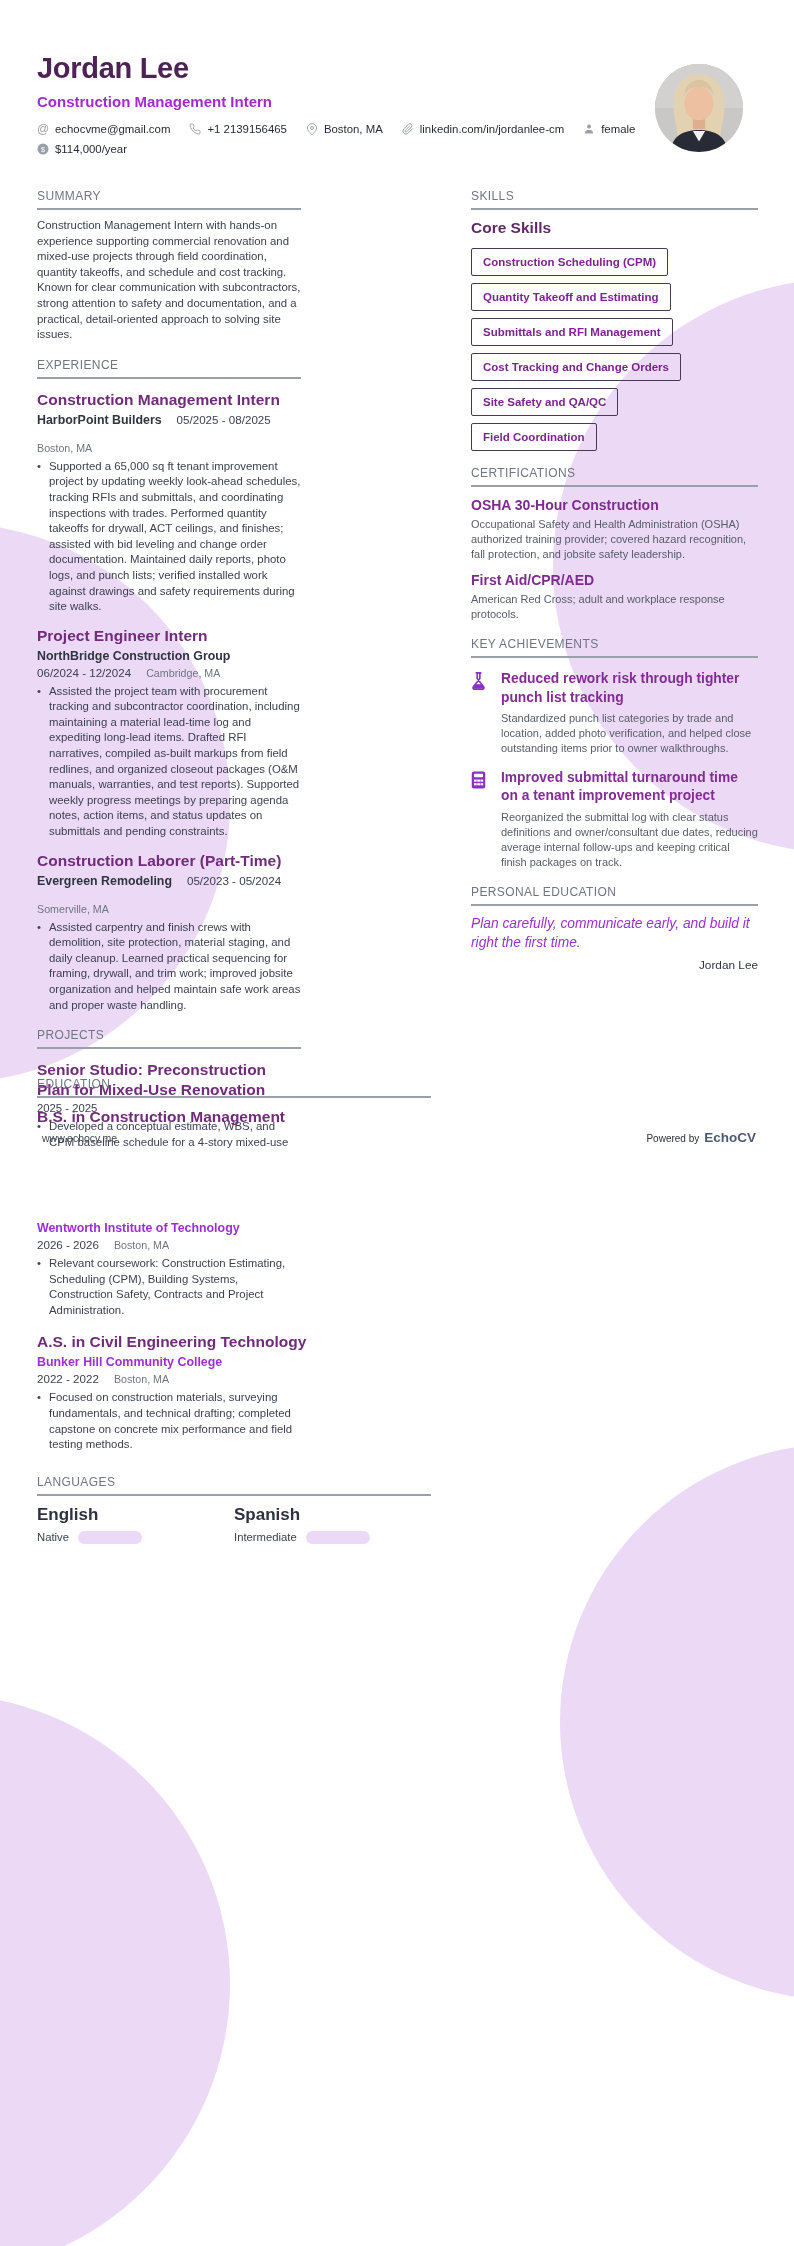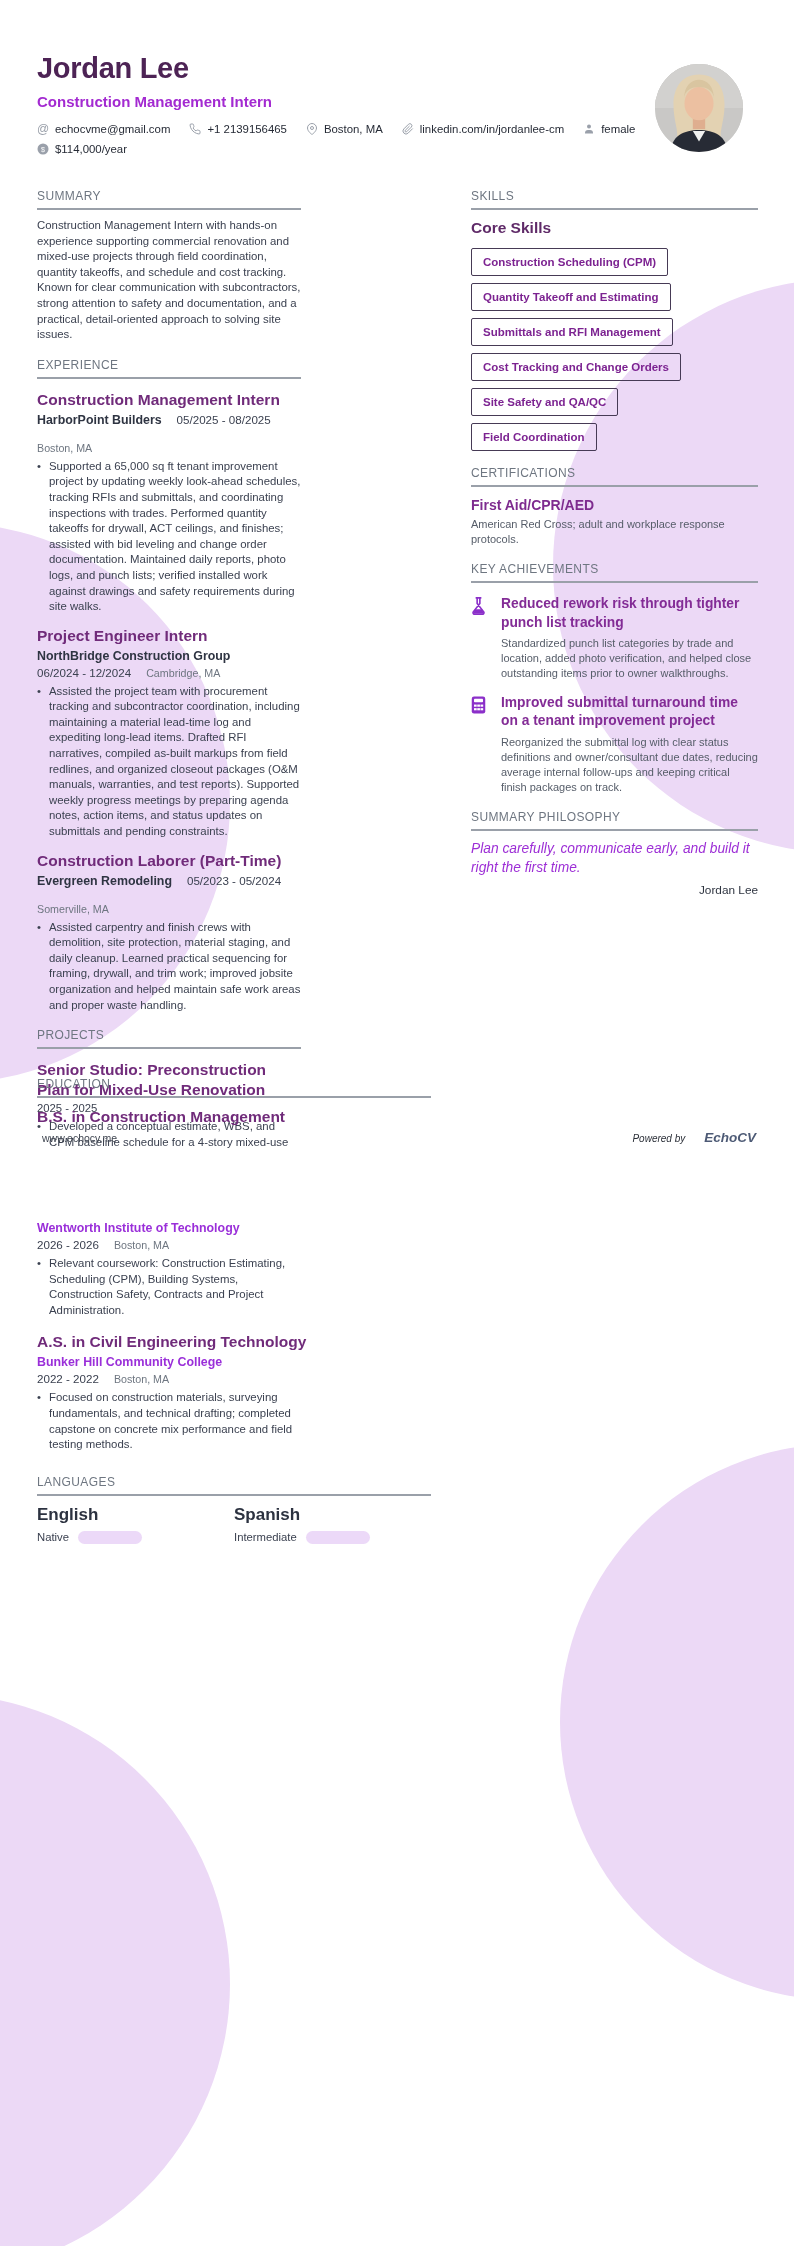--- a/index.html
+++ b/index.html
@@ -87,21 +87,21 @@
   .lang-name { font-size:17px; font-weight:700; color:#2c3240; }
   .lang-line { display:flex; align-items:center; margin-top:6px; gap:9px; }
   .lang-level { font-size:11.3px; color:#3b4150; }
   .bar { width:64px; height:13px; border-radius:7px; background:#ecd9f8; overflow:hidden; }
   .bar-fill { height:100%; border-radius:7px; background:#8a1cc7; }
 
   
   .pfooter { position:absolute; left:42px; right:38px; bottom:6px; display:flex;
              justify-content:space-between; align-items:baseline; z-index:2; }
   .site { font-size:10.5px; color:#3f4550; }
-  .powered { display:flex; align-items:baseline; gap:19px;font-style:italic; }
+  .powered { display:flex; align-items:baseline; gap:5px; }
   .powered-prefix { font-size:10px; color:#2b2f38; }
   .brand { font-size:13.5px; font-weight:600; color:#4d5a75; }
 </style>
 </head>
 <body>
 
 <section class="page">
   <div class="circle p1-left"></div>
   <div class="circle p1-right"></div>
 
@@ -254,20 +254,24 @@
         <div class="chip">Submittals and RFI Management</div>
         <div class="chip">Cost Tracking and Change Orders</div>
         <div class="chip">Site Safety and QA/QC</div>
         <div class="chip">Field Coordination</div>
       </div>
     </div>
 
     <div class="sec">
       <div class="sec-label">CERTIFICATIONS</div>
       <div class="rule"></div>
+      <div class="cert">
+        <div class="cert-name">OSHA 30-Hour Construction</div>
+        <div class="cert-detail">Occupational Safety and Health Administration (OSHA) authorized training provider; covered hazard recognition, fall protection, and jobsite safety leadership.</div>
+      </div>
       <div class="cert">
         <div class="cert-name">First Aid/CPR/AED</div>
         <div class="cert-detail">American Red Cross; adult and workplace response protocols.</div>
       </div>
     </div>
 
     <div class="sec">
       <div class="sec-label">KEY ACHIEVEMENTS</div>
       <div class="rule"></div>
 
@@ -298,21 +302,21 @@
             </svg>
         </span>
         <div>
           <div class="ach-title">Improved submittal turnaround time on a tenant improvement project</div>
           <div class="ach-detail">Reorganized the submittal log with clear status definitions and owner/consultant due dates, reducing average internal follow-ups and keeping critical finish packages on track.</div>
         </div>
       </div>
     </div>
 
     <div class="sec">
-      <div class="sec-label">SUMMARY PHILOSOPHY</div>
+      <div class="sec-label">PERSONAL EDUCATION</div>
       <div class="rule"></div>
       <div class="quote">Plan carefully, communicate early, and build it right the first time.</div>
       <div class="quote-author">Jordan Lee</div>
     </div>
   </div>
 
   <div class="edu-head">
     <div class="sec-label">EDUCATION</div>
     <div class="rule wide"></div>
     <div class="degree">B.S. in Construction Management</div>

